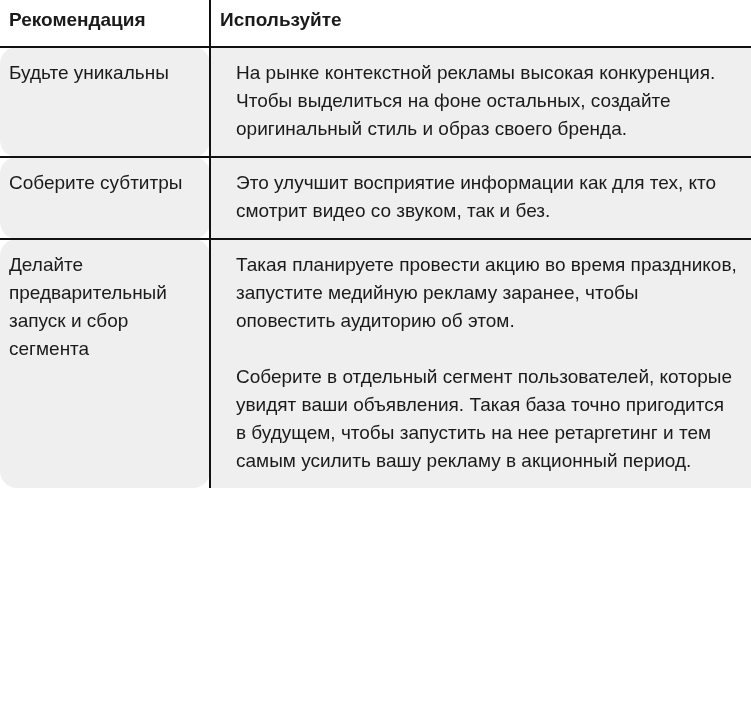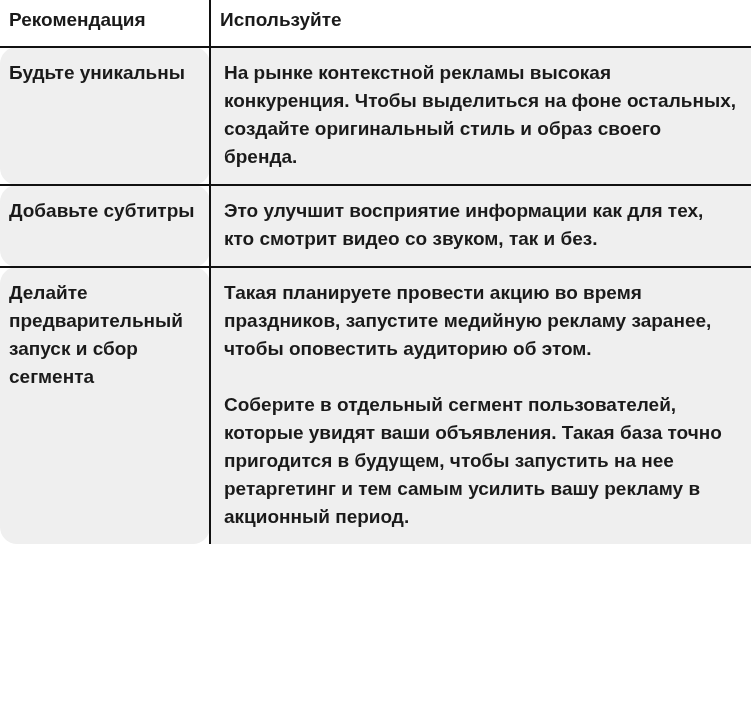--- a/index.html
+++ b/index.html
@@ -24,41 +24,41 @@
   .rec-table col.col-rec { width: 210px; }
   .rec-table col.col-det { width: 541px; }
 
   .rec-table th,
   .rec-table td {
     vertical-align: top;
     text-align: left;
     padding: 11px 12px 13px 9px;
     font-size: 19px;
     line-height: 28px;
-    font-weight: bold;
+    font-weight: normal;
     border-bottom: 2px solid #111111;
     background: #ffffff;
   }
 
   .rec-table th {
     font-weight: bold;
     padding-top: 6px;
     padding-bottom: 12px;
     border-bottom: 2px solid #111111;
   }
 
   
   .rec-table th.col-head-rec,
   .rec-table td.cell-rec {
     border-right: 2px solid #111111;
     border-radius: 17px;
   }
 
   .rec-table td.cell-det {
-    padding-left: 13px;
+    padding-left: 25px;
     padding-right: 14px;
   }
 
   tr.row-shaded td {
     background: #efefef;
   }
 
   tr.row-last td {
     border-bottom: none;
   }
@@ -85,21 +85,21 @@
     </tr>
   </thead>
   <tbody id="table-body">
       <tr class="row-shaded ">
         <td class="cell-rec">Будьте уникальны</td>
         <td class="cell-det">
           <p class="para">На рынке контекстной рекламы высокая конкуренция. Чтобы выделиться на фоне остальных, создайте оригинальный стиль и образ своего бренда.</p>
         </td>
       </tr>
       <tr class="row-shaded ">
-        <td class="cell-rec">Добавьте субтитры</td>
+        <td class="cell-rec">Соберите субтитры</td>
         <td class="cell-det">
           <p class="para">Это улучшит восприятие информации как для тех, кто смотрит видео со звуком, так и без.</p>
         </td>
       </tr>
       <tr class="row-shaded row-last">
         <td class="cell-rec">Делайте предварительный запуск и сбор сегмента</td>
         <td class="cell-det">
           <p class="para">Такая планируете провести акцию во время праздников, запустите медийную рекламу заранее, чтобы оповестить аудиторию об этом.</p>
           <p class="para">Соберите в отдельный сегмент пользователей, которые увидят ваши объявления. Такая база точно пригодится в будущем, чтобы запустить на нее ретаргетинг и тем самым усилить вашу рекламу в акционный период.</p>
         </td>

